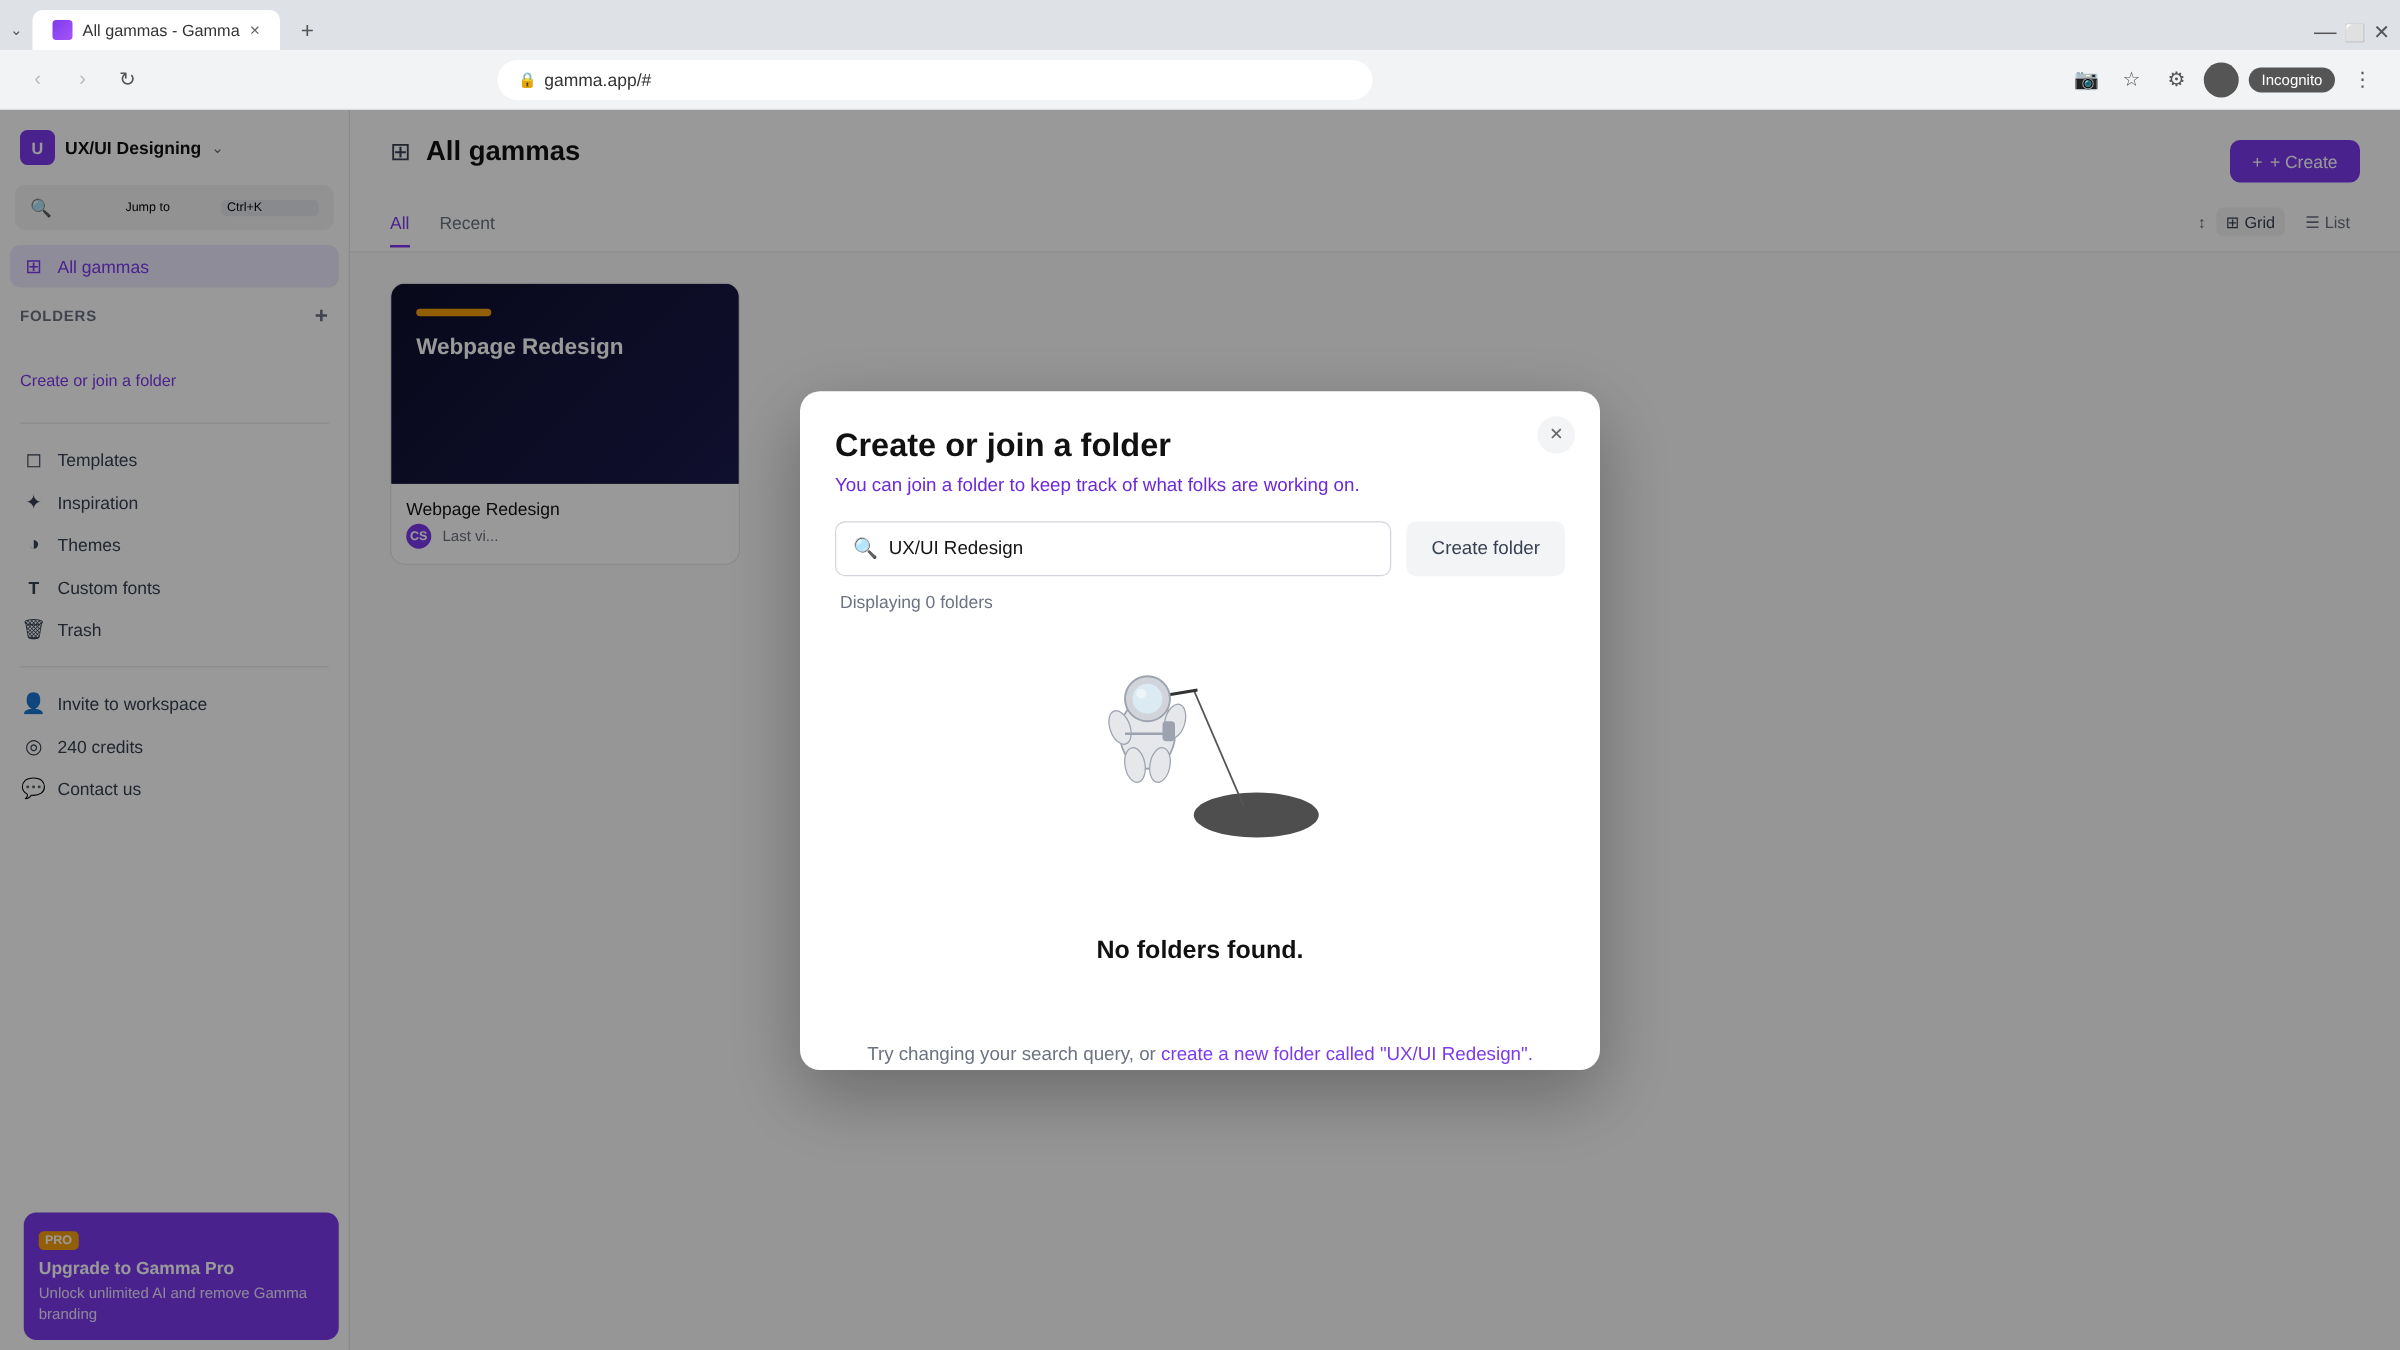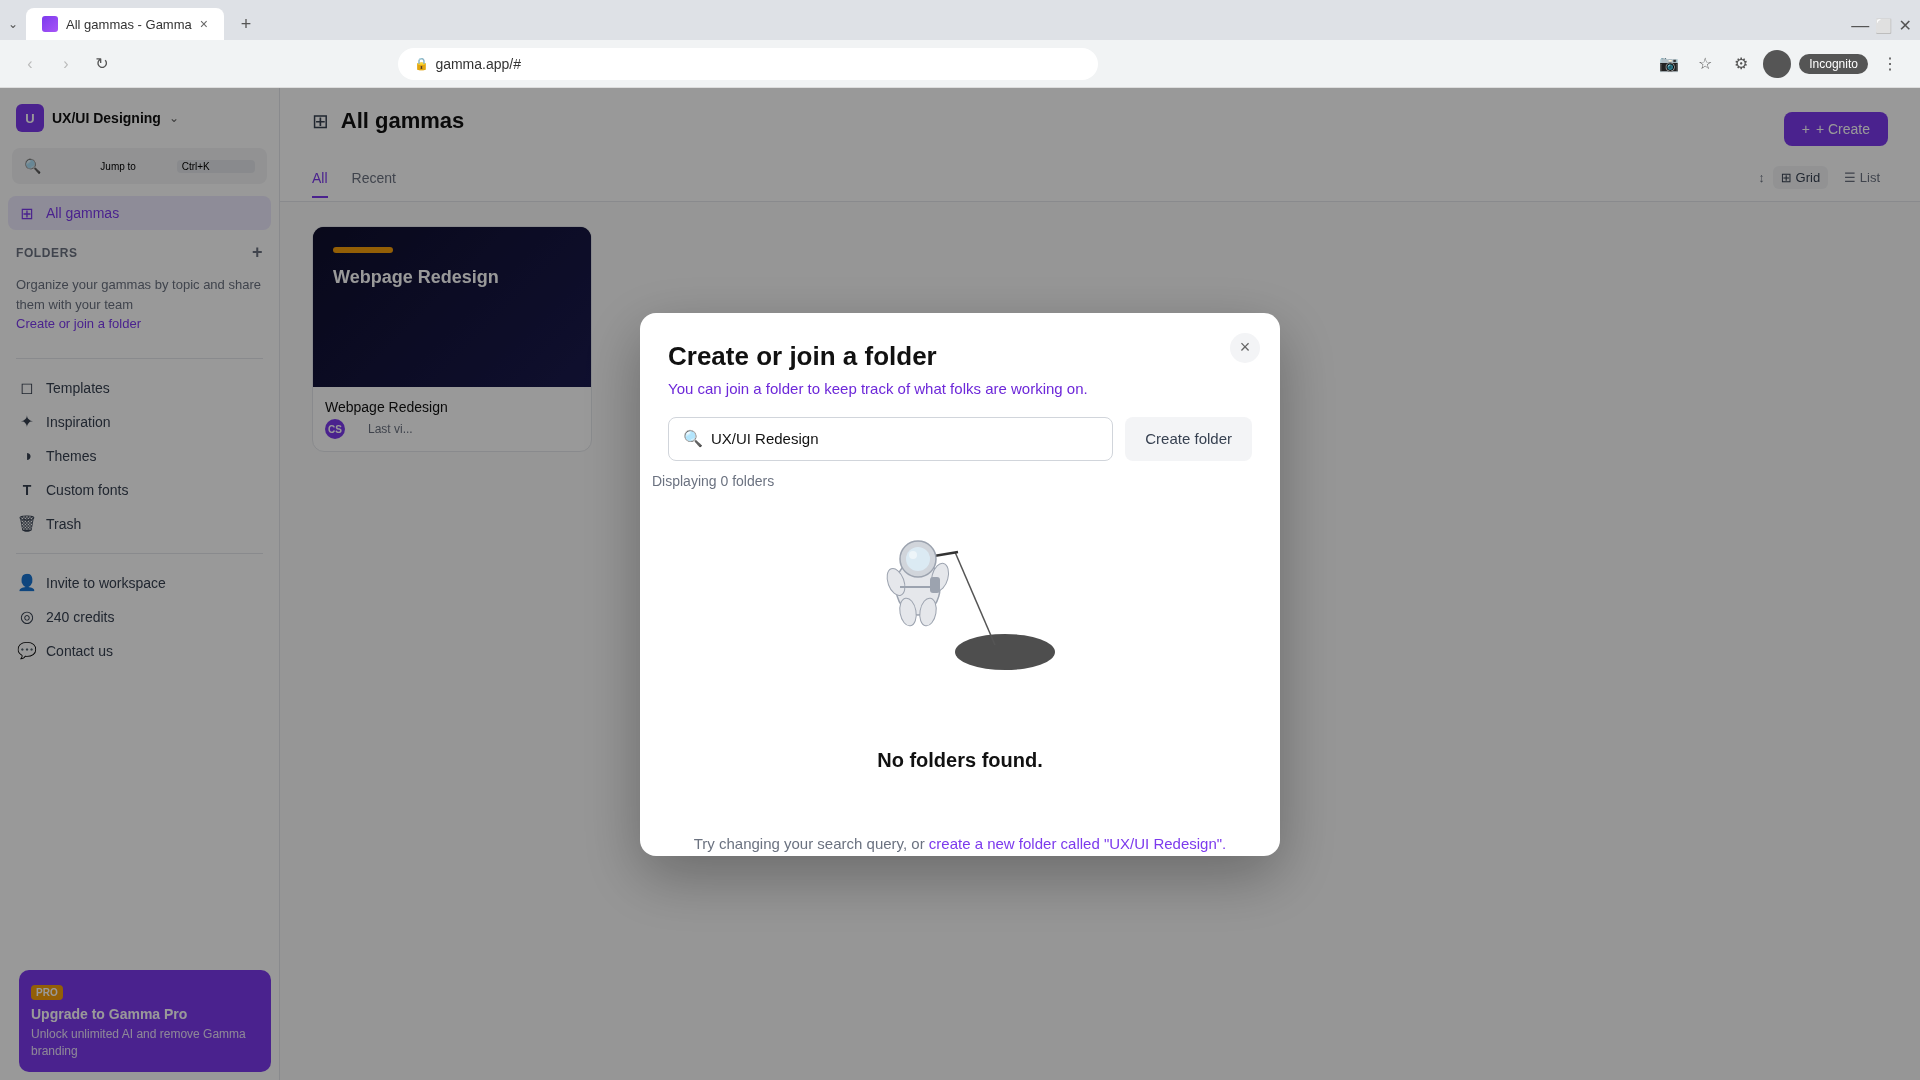--- a/index.html
+++ b/index.html
@@ -76,38 +76,38 @@
     .sort-btn { display: flex; align-items: center; gap: 4px; color: #6b7280; font-size: 13px; cursor: pointer; }
     .view-btn { display: flex; align-items: center; gap: 4px; color: #6b7280; font-size: 13px; cursor: pointer; padding: 4px 8px; border-radius: 6px; }
     .view-btn.active { background: #f3f4f6; color: #374151; }
 
     .content-area { padding: 24px 32px; }
     .card-grid { display: grid; grid-template-columns: repeat(auto-fill, 280px); gap: 20px; }
     .card { background: white; border-radius: 12px; overflow: hidden; border: 1px solid #e5e7eb; cursor: pointer; }
     .card-preview { height: 160px; background: #1a1a2e; overflow: hidden; }
     .card-info { padding: 12px; }
     .card-title { font-size: 14px; font-weight: 500; color: #111; margin-bottom: 4px; }
-    .card-meta { display: flex; align-items: center; gap: 23px; font-size: 12px; color: #6b7280; }
+    .card-meta { display: flex; align-items: center; gap: 9px; font-size: 12px; color: #6b7280; }
     .card-avatar { width: 20px; height: 20px; background: #7c3aed; border-radius: 50%; display: flex; align-items: center; justify-content: center; color: white; font-size: 10px; font-weight: 600; }
 
     
     .overlay { position: fixed; top: 88px; left: 0; right: 0; bottom: 0; background: rgba(0,0,0,0.4); z-index: 100; display: flex; align-items: center; justify-content: center; }
 
     
     .modal { background: white; border-radius: 16px; width: 640px; max-height: 680px; overflow: hidden; display: flex; flex-direction: column; box-shadow: 0 20px 60px rgba(0,0,0,0.3); }
     .modal-header { padding: 28px 28px 0; position: relative; }
     .modal-close { position: absolute; top: 20px; right: 20px; width: 30px; height: 30px; border-radius: 50%; display: flex; align-items: center; justify-content: center; color: #666; font-size: 18px; cursor: pointer; background: #f3f4f6; border: none; }
     .modal-title { font-size: 26px; font-weight: 700; color: #111; margin-bottom: 8px; }
     .modal-subtitle { font-size: 15px; color: #6d28d9; margin-bottom: 20px; }
     .modal-search-row { display: flex; gap: 12px; padding: 0 28px; margin-bottom: 12px; }
     .modal-search { flex: 1; border: 1.5px solid #d1d5db; border-radius: 8px; height: 44px; display: flex; align-items: center; padding: 0 14px; gap: 8px; }
     .modal-search input { border: none; outline: none; flex: 1; font-size: 15px; color: #111; }
     .modal-search .search-icon { color: #9ca3af; font-size: 16px; }
     .create-folder-btn { background: #f3f4f6; border: none; border-radius: 8px; height: 44px; padding: 0 20px; font-size: 15px; color: #374151; font-weight: 500; cursor: pointer; white-space: nowrap; }
-    .modal-status { padding: 0 12px; font-size: 14px; color: #6b7280; margin-bottom: 8px; }
+    .modal-status { padding: 0 32px; font-size: 14px; color: #6b7280; margin-bottom: 8px; }
     .modal-body { flex: 1; padding: 0 28px; display: flex; flex-direction: column; align-items: center; justify-content: center; min-height: 300px; gap: 48px; }
     .empty-illustration { margin-bottom: 24px; }
     .no-folders-title { font-size: 20px; font-weight: 700; color: #111; margin-bottom: 12px; }
     .no-folders-desc { font-size: 15px; color: #6b7280; text-align: center; line-height: 1.6; }
     .no-folders-desc a { color: #7c3aed; text-decoration: none; font-weight: 500; }
     .modal-footer { padding: 20px 28px; display: flex; justify-content: flex-end; border-top: 1px solid #f3f4f6; }
     .done-btn { background: #7c3aed; color: white; border: none; border-radius: 8px; padding: 12px 32px; font-size: 16px; font-weight: 600; cursor: pointer; }
 
     
     .astronaut-scene { width: 220px; height: 180px; }
@@ -205,21 +205,21 @@
         <span>All gammas</span>
       </div>
     </div>
 
     <div class="sidebar-section">
       <div class="section-header">
         <span>Folders</span>
         <span class="section-add">+</span>
       </div>
       <div class="empty-folders">
-        <span>Organize your gammas by topic and share them with your team</span><br>
+        <br>
         <a class="create-folder-link">Create or join a folder</a>
       </div>
     </div>
 
     <div class="sidebar-divider"></div>
 
     <div class="sidebar-nav">
       <div class="nav-item">
         <span class="icon">◻</span>
         <span>Templates</span>

